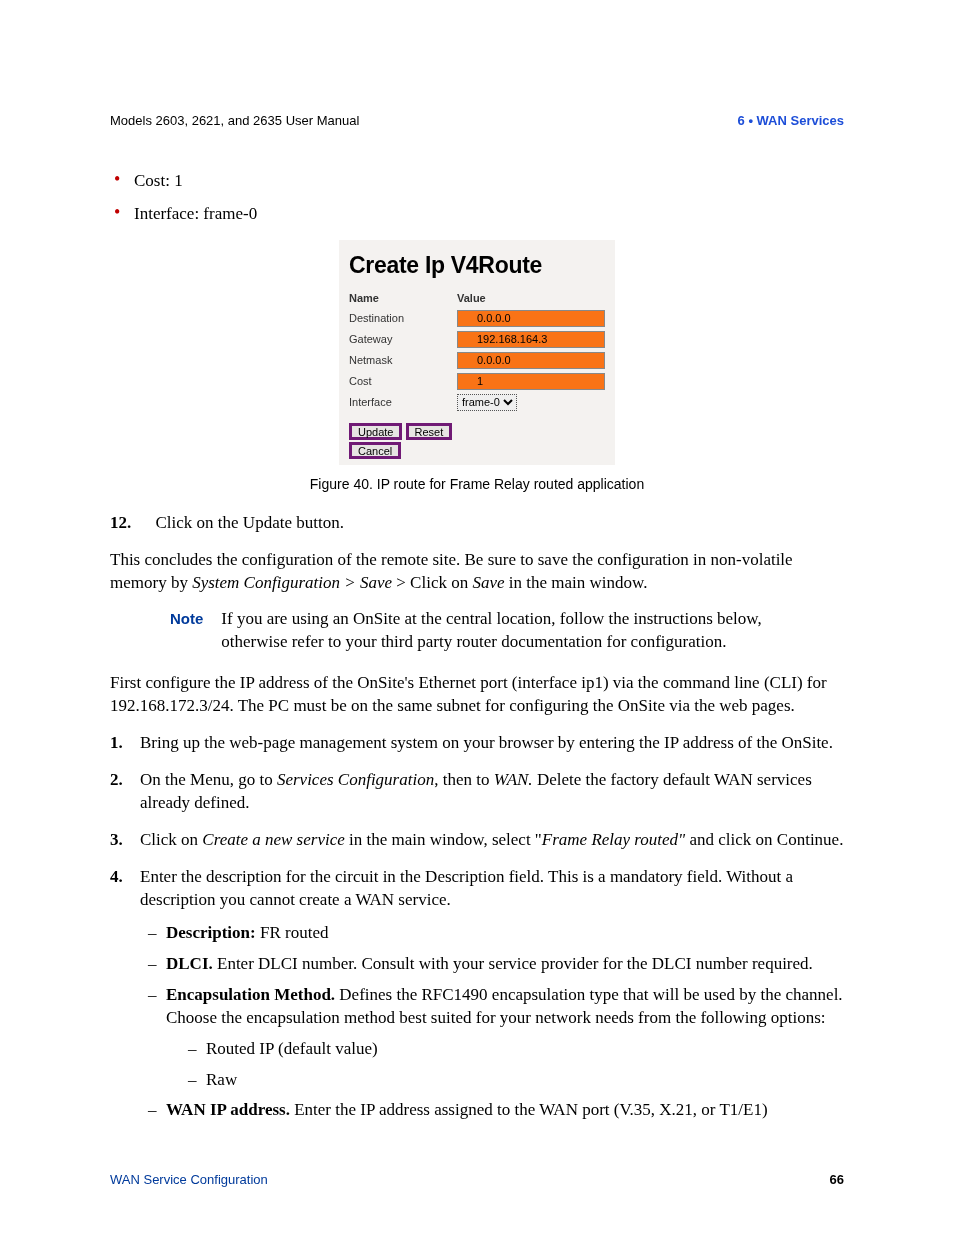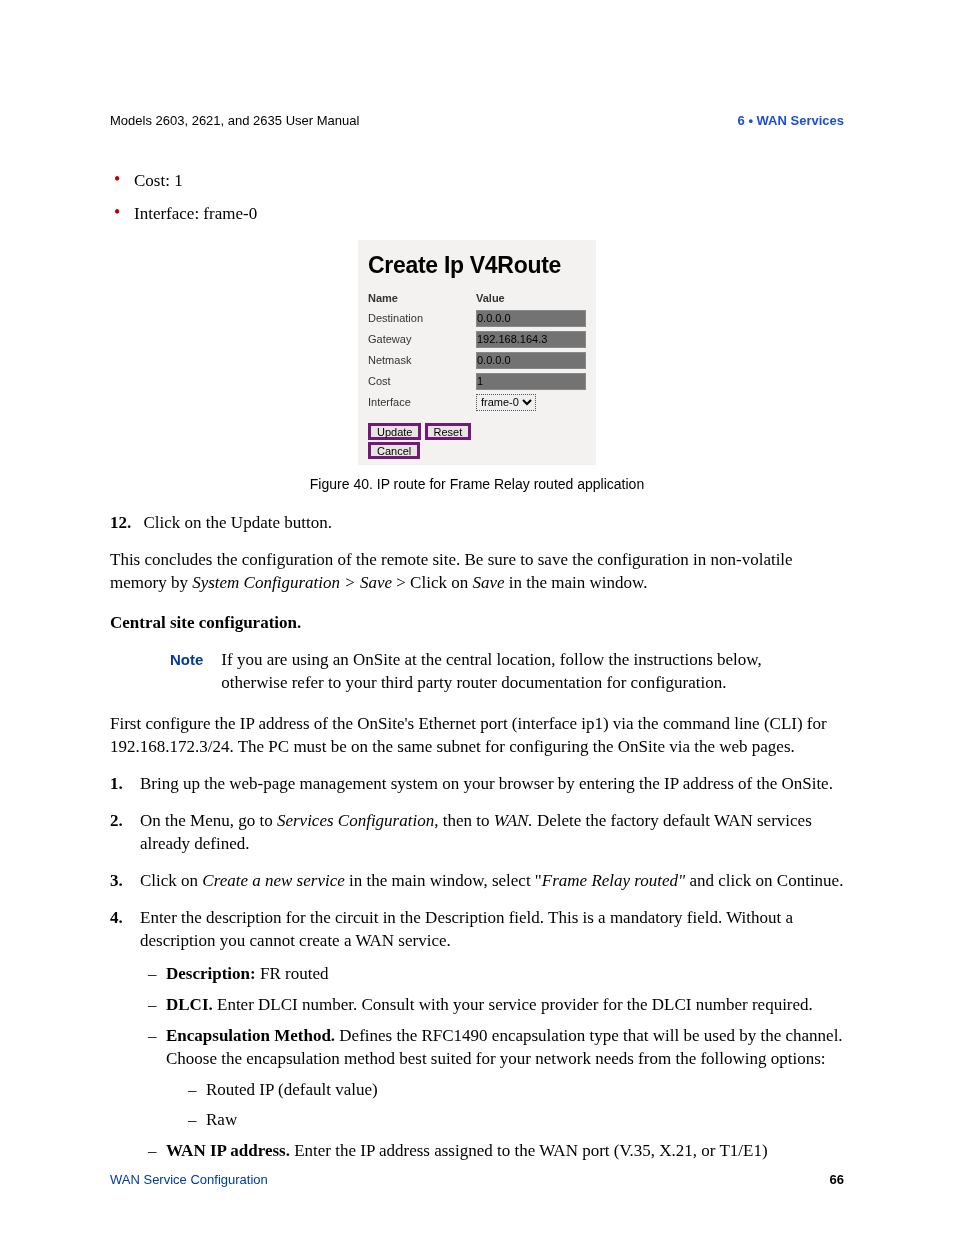--- a/index.html
+++ b/index.html
@@ -92,23 +92,23 @@
     display: table-cell;
     padding: 2px 0;
     vertical-align: middle;
   }
   .kv .key { width: 108px; }
   .kv .val input[type=text] {
     font-family: Arial, Helvetica, sans-serif;
     font-size: 11px;
     width: 108px;
     height: 15px;
-    padding: 0 0;
+    padding: 0 19px;
     border: 1px solid #888;
-    background: #737373;
+    background: #f97316;
   }
   .kv .val select {
     font-family: Arial, Helvetica, sans-serif;
     font-size: 11px;
     height: 17px;
     border: 1px dotted #555;
     background: #efefef;
   }
   .btnrow { margin-top: 10px; font-size: 11px; }
   .btnrow button {
@@ -122,21 +122,21 @@
   }
   .figure-caption {
     font-family: "Futura", "Century Gothic", "Trebuchet MS", Arial, sans-serif;
     font-size: 14px;
     text-align: center;
     margin: 10px 0 18px 0;
   }
   .step12 {
     margin: 0 0 14px 0;
   }
-  .step12 .num { font-weight: bold; margin-right: 8px; }
+  .step12 .num { font-weight: bold; margin-right: 20px; }
   p.body { margin: 0 0 14px 0; }
   .subhead { font-weight: bold; margin: 18px 0 14px 0; }
   .note-row {
     display: flex;
     margin: 0 0 18px 60px;
   }
   .note-label {
     font-family: Liberation Sans, sans-serif;
     font-weight: bold;
     color: #003a9b;
@@ -256,21 +256,20 @@
 
     <p class="step12">
       <span class="num">12.</span>
       <span>Click on the Update button.</span>
     </p>
 
     <p class="body">
       <span>This concludes the configuration of the remote site. Be sure to save the configuration in non-volatile memory by </span><span class="italic">System Configuration &gt; Save</span><span> &gt; Click on </span><span class="italic">Save</span><span> in the main window.</span>
     </p>
 
-    <p class="subhead">Central site configuration.</p>
 
     <div class="note-row">
       <div class="note-label">Note</div>
       <div class="note-body">If you are using an OnSite at the central location, follow the instructions below, otherwise refer to your third party router documentation for configuration.</div>
     </div>
 
     <p class="body">First configure the IP address of the OnSite's Ethernet port (interface ip1) via the command line (CLI) for 192.168.172.3/24. The PC must be on the same subnet for configuring the OnSite via the web pages.</p>
 
     <ol class="steps">
       <li>Bring up the web-page management system on your browser by entering the IP address of the OnSite.</li>

